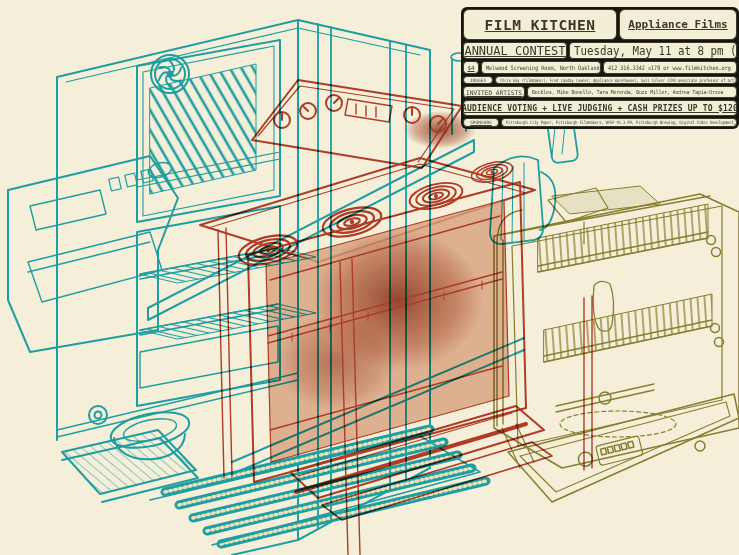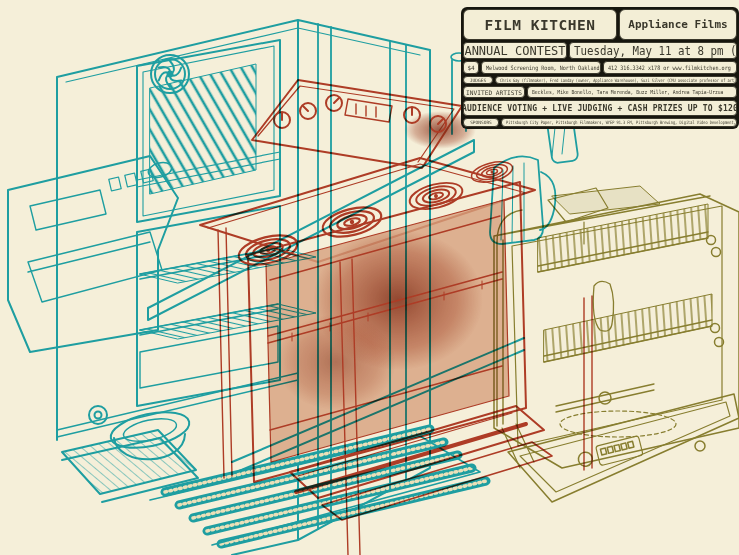--- a/index.html
+++ b/index.html
@@ -14,21 +14,21 @@
     position:absolute;left:461px;top:7px;width:278px;height:122px;
     background:#17160e;border-radius:6px;padding:2px;box-sizing:border-box;
     display:flex;flex-direction:column;gap:2px;
   }
   .row{display:flex;gap:2px;min-height:0;}
   .cell{
     background:#f3eed6;border:1px solid #3a382c;color:#3a382c;
     display:flex;align-items:center;white-space:nowrap;overflow:hidden;
     box-sizing:border-box;border-radius:4px;padding:0 4px;flex:1 1 auto;
   }
-  .center{justify-content:center;}
+  .center{justify-content:center;text-decoration:underline;}
   .r1{height:31px;} .r1 .cell{border-radius:6px;border-width:1.5px;}
   .t-left{flex:0 0 154px;font-size:14.5px;font-weight:700;letter-spacing:.5px;}
   .t-right{font-size:11px;font-weight:700;}
   .r2{height:17px;font-size:12px;}
   .r2 .lab{flex:0 0 104px;}
   .r3{height:13px;font-size:6px;}
   .c-price{flex:0 0 16px;}
   .c-venue{flex:0 0 120px;}
   .r4{height:8px;font-size:4.5px;}
   .r4 .lab{flex:0 0 30px;}

